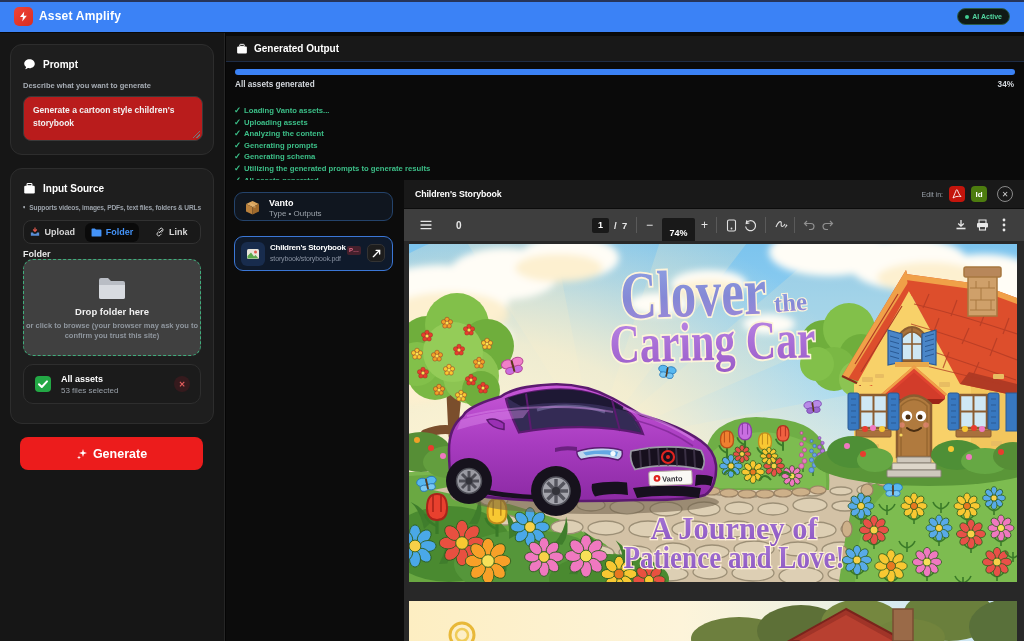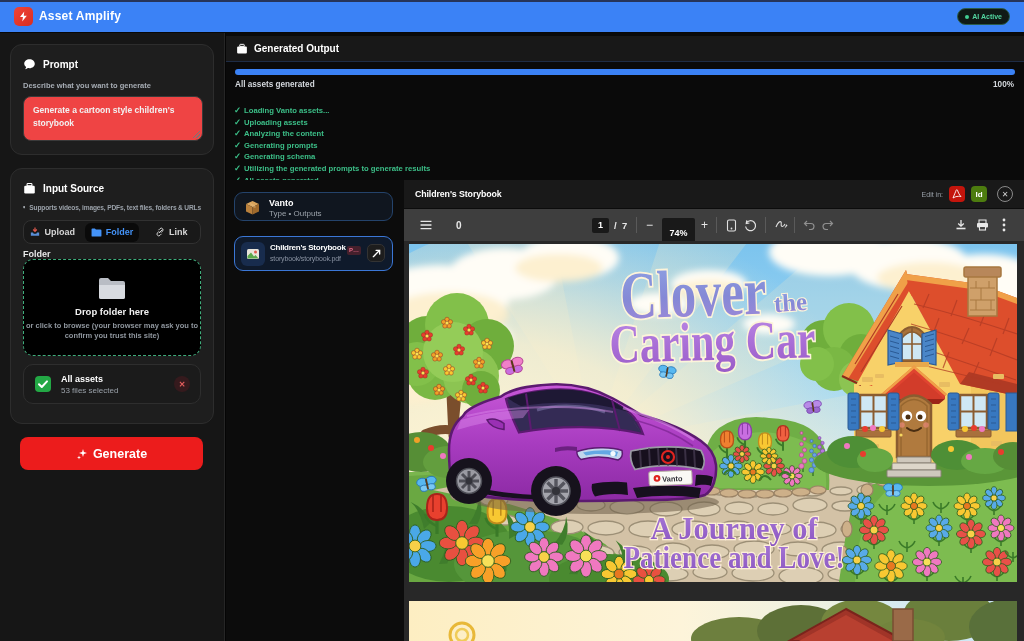--- a/index.html
+++ b/index.html
@@ -9,30 +9,30 @@
   .logo { position:absolute; left:14px; top:5px; width:19px; height:19px; border-radius:5px; background:linear-gradient(135deg,#f04438,#d92d20); display:flex; align-items:center; justify-content:center; }
   .brand { position:absolute; left:39px; top:7px; font-size:12px; font-weight:bold; color:#fff; letter-spacing:.2px; }
   .ai-pill { position:absolute; right:14px; top:6px; height:17px; padding:0 7px; border:1px solid #2a5c4a; border-radius:9px; color:#52d6a0; font-size:7px; font-weight:bold; display:flex; align-items:center; gap:3px; background:#101a16;}
   .ai-dot { width:4px; height:4px; border-radius:50%; background:#42cf94; }
 
   .sidebar { position:absolute; top:33px; left:0; width:225px; height:608px; background:#161616; border-right:1px solid #262626; }
   .card { position:absolute; left:10px; width:204px; background:#1e1e1e; border:1px solid #2d2d2d; border-radius:12px; }
   .card1 { top:11px; height:111px; padding:13px 12px; }
   .cardtitle { display:flex; align-items:center; gap:7px; color:#fff; font-size:10px; font-weight:bold; }
   .sublabel { color:#a7adb5; font-size:7.5px; font-weight:bold; margin-top:10px; }
-  .ta { margin-top:6px; width:180px; height:45px; background:#ef4444; border:1px solid #3a3a3a; border-radius:8px; padding:7px 9px; color:#f2f2f2; font-size:8.5px; font-weight:bold; line-height:13px; position:relative;}
+  .ta { margin-top:6px; width:180px; height:45px; background:#b91c1c; border:1px solid #3a3a3a; border-radius:8px; padding:7px 9px; color:#f2f2f2; font-size:8.5px; font-weight:bold; line-height:13px; position:relative;}
   .ta .grip { position:absolute; right:2px; bottom:2px; width:7px; height:7px; background:
      linear-gradient(135deg, transparent 45%, #777 45%, #777 55%, transparent 55%, transparent 70%, #777 70%, #777 80%, transparent 80%); }
   .card2 { top:135px; height:256px; padding:13px 12px; }
   .hint { display:flex; align-items:center; gap:4px; color:#9aa1a9; font-size:6.6px; font-weight:bold; letter-spacing:-0.15px; margin-top:7px; white-space:nowrap; }
   .tabs { margin-top:7px; height:24px; background:#191919; border:1px solid #313131; border-radius:8px; display:flex; align-items:center; padding:2px;gap:6px; }
   .tab { flex:1; height:19px; display:flex; align-items:center; justify-content:center; gap:4px; color:#d6d6d6; font-size:9px; font-weight:bold; border-radius:6px; }
   .tab.active { background:#0a0a0a; color:#4493f8; }
   .folderlabel { color:#e8e8e8; font-size:9px; font-weight:bold; margin-top:5px; }
-  .drop { margin-top:0px; height:97px; border:1.5px dashed #3fae7c; background:#000000; border-radius:10px; display:flex; flex-direction:column; align-items:center; justify-content:center; text-align:center; }
+  .drop { margin-top:0px; height:97px; border:1.5px dashed #3fae7c; background:#404040; border-radius:10px; display:flex; flex-direction:column; align-items:center; justify-content:center; text-align:center; }
   .drop .dtitle { color:#f0f0f0; font-size:9.5px; font-weight:bold; margin-top:5px; }
   .drop .dsub { color:#8f969e; font-size:7.5px; margin-top:4px; line-height:10px;font-weight:bold; }
   .assets { margin-top:8px; height:40px; background:#1b1b1b; border:1px solid #2e2e2e; border-radius:10px; display:flex; align-items:center; padding:0 10px; gap:9px;}
   .assets .at { color:#fff; font-size:9px; font-weight:bold; }
   .assets .as { color:#9aa1a9; font-size:8px; margin-top:2px;}
   .xcirc { margin-left:auto; width:16px; height:16px; border-radius:50%; background:#351a1d; color:#e35d5d; font-size:8px; display:flex; align-items:center; justify-content:center; font-weight:bold;}
   .gen { position:absolute; left:20px; top:404px; width:183px; height:33px; background:#ec1c1c; border-radius:8px; color:#fff; font-weight:bold; font-size:12.5px; display:flex; align-items:center; justify-content:center; gap:5px; }
 
   .main { position:absolute; top:33px; left:226px; width:798px; height:608px; background:#0a0a0a; }
   .genhead { position:absolute; top:3px; left:0; width:798px; height:26px; background:#181818; border-bottom:1px solid #1e2c45; display:flex; align-items:center; padding-left:10px; gap:6px; color:#fff; font-size:10px; font-weight:bold; }
@@ -141,21 +141,21 @@
         <path d="M3 7.5 L3.5 9 L5 9.5 L3.5 10 L3 11.5 L2.5 10 L1 9.5 L2.5 9 Z" fill="#fff"></path>
       </svg>Generate</div>
 </div>
 <div class="main">
   <div class="genhead"><svg width="12" height="12" viewBox="0 0 16 16">
         <path d="M6 1.8h4a1 1 0 0 1 1 1v1.7H5V2.8a1 1 0 0 1 1-1z" fill="none" stroke="#fff" stroke-width="1.3"></path>
         <rect x="1.5" y="4.5" width="13" height="9.5" rx="1.5" fill="#fff"></rect>
       </svg>Generated Output</div>
   <div class="pbar"></div>
   <div class="plabel">All assets generated</div>
-  <div class="ppct">100%</div>
+  <div class="ppct">34%</div>
   <div class="checks">
     <div><span>✓</span>Loading Vanto assets...</div>
     <div><span>✓</span>Uploading assets</div>
     <div><span>✓</span>Analyzing the content</div>
     <div><span>✓</span>Generating prompts</div>
     <div><span>✓</span>Generating schema</div>
     <div><span>✓</span>Utilizing the generated prompts to generate results</div>
     <div><span>✓</span>All assets generated</div>
   </div>
   <div class="filecol">

